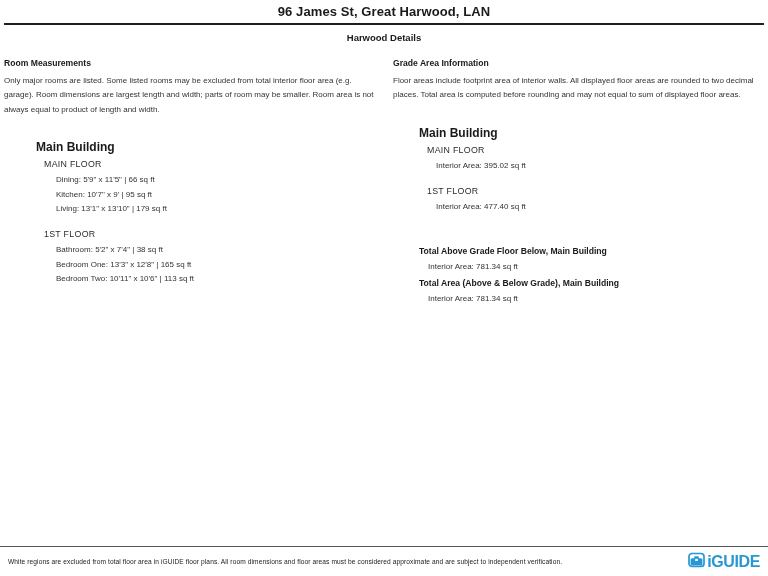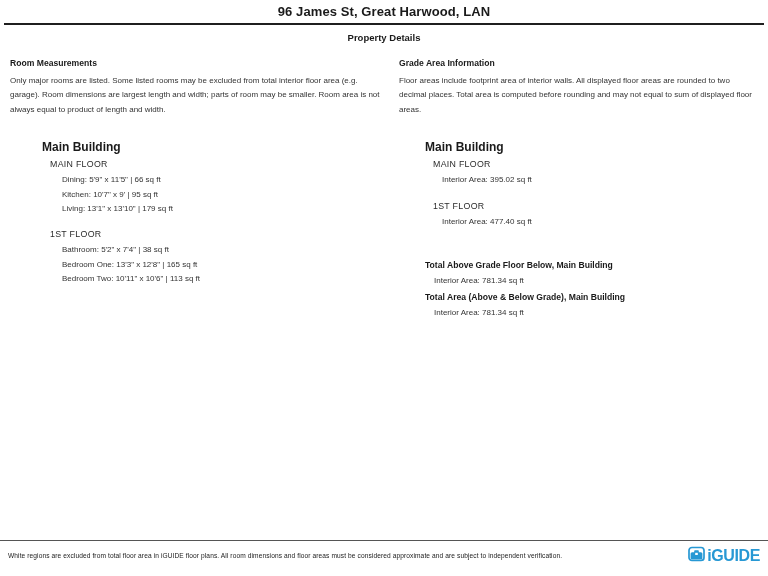--- a/index.html
+++ b/index.html
@@ -13,21 +13,21 @@
     color: #222;
     overflow: hidden;
   }
   
   .header { text-align: center; padding-top: 4px; }
   .page-title { font-size: 13px; font-weight: bold; color: #1a1a1a; letter-spacing: 0.1px; }
   .header-rule { height: 2px; background: #1f1f1f; margin: 4px 4px 0 4px; }
   .page-subtitle { font-size: 9.5px; font-weight: bold; color: #1a1a1a; margin-top: 7px; }
 
   
-  .columns { display: flex; padding: 0 10px; margin-top: 15px; }
+  .columns { display: flex; padding: 0 4px; margin-top: 15px; }
   .col-left { width: 389px; flex: 0 0 389px; }
   .col-right { flex: 1; }
   .section-heading { font-size: 8.6px; font-weight: bold; color: #1a1a1a; margin-bottom: 6px; }
   .section-desc {
     font-size: 8px; line-height: 14.4px; color: #333;
     margin-bottom: 23px; padding-right: 14px;
   }
   .col-right .section-desc { padding-right: 4px; }
 
   
@@ -41,21 +41,21 @@
   
   .fa-building { margin-left: 26px; }
   .fa-floor { margin-left: 8px; }
   .fa-floor + .fa-floor { margin-top: 13px; }
   .area-line { font-size: 8px; line-height: 14.4px; color: #333; margin-left: 9px; }
   .fa-totals { margin-left: 26px; margin-top: 31px; }
   .fa-total + .fa-total { margin-top: 4px; }
   .total-heading { font-size: 8.6px; font-weight: bold; color: #1a1a1a; margin-bottom: 4px; }
 
   
-  .footer { position: absolute; left: 0; right: 0; bottom: 0; height: 36px; }
+  .footer { position: absolute; left: 0; right: 0; bottom: 0; height: 30px; }
   .footer-rule { height: 1px; background: #555; }
   .footer-inner {
     display: flex; align-items: center; justify-content: space-between;
     padding: 0 8px 0 8px; height: 29px;
   }
   .disclaimer { font-size: 6.6px; color: #222; letter-spacing: 0.1px; }
   .logo { display: flex; align-items: center; gap: 2px; }
   .logo-text {
     font-size: 16px; font-weight: bold; color: #2798d4;
     letter-spacing: -0.4px; line-height: 1;
@@ -63,21 +63,21 @@
   .logo-icon { display: inline-block; }
 </style>
 </head>
 <body>
 
 <div class="page">
 
   <div class="header">
     <div class="page-title">96 James St, Great Harwood, LAN</div>
     <div class="header-rule"></div>
-    <div class="page-subtitle">Property Details</div>
+    <div class="page-subtitle">Harwood Details</div>
   </div>
 
   <div class="columns">
 
     <div class="col-left">
       <div class="section-heading">Room Measurements</div>
       <div class="section-desc">Only major rooms are listed. Some listed rooms may be excluded from total interior floor area (e.g. garage). Room dimensions are largest length and width; parts of room may be smaller. Room area is not always equal to product of length and width.</div>
 
       <div class="rm-building">
         <div class="building-name">Main Building</div>

